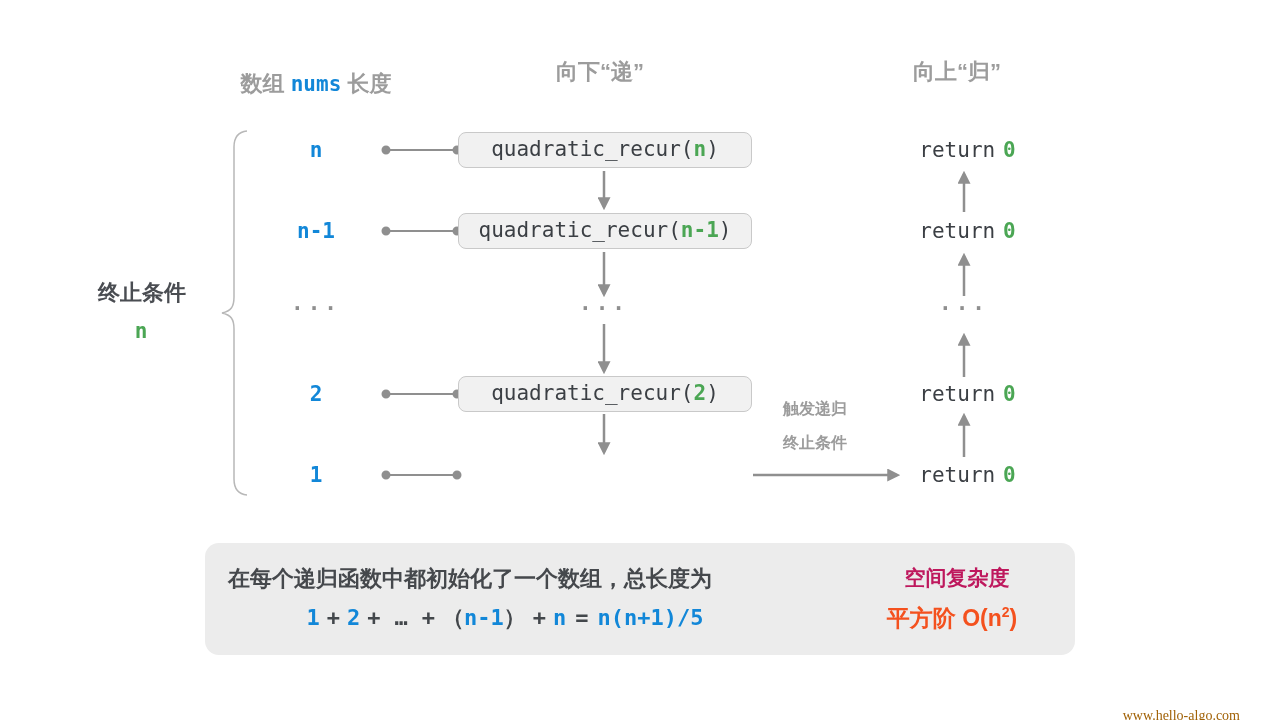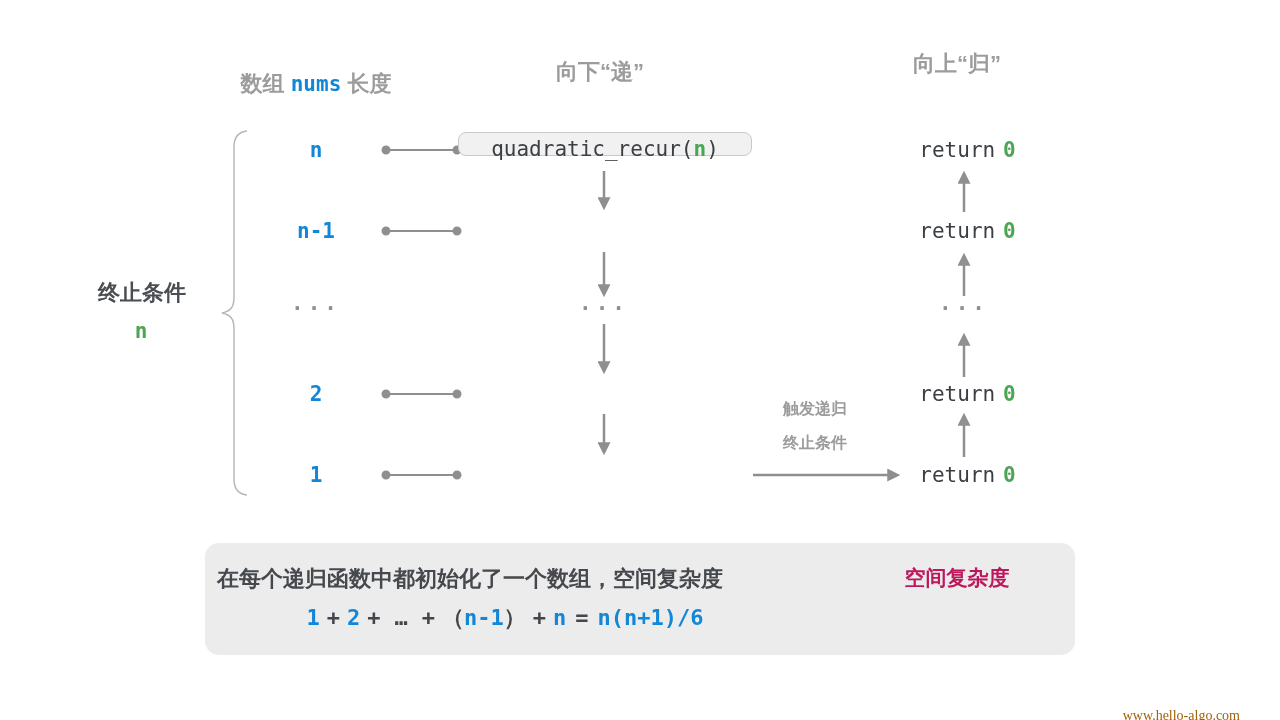--- a/index.html
+++ b/index.html
@@ -11,21 +11,21 @@
 
   .hdr { font-weight:bold; font-size:22px; color:#9c9c9c; white-space:nowrap; }
   .hdr .code-blue { font-size:21px; }
 
   .code-blue { font-family:"DejaVu Sans Mono","Liberation Mono",monospace;
                color:#1287d8; font-weight:bold; }
 
   .row-label { font-family:"DejaVu Sans Mono","Liberation Mono",monospace;
                font-size:21px; font-weight:bold; color:#1287d8; }
 
-  .call-box { width:294px; height:24px; background:#f1f1f1; border:1px solid #c9c9c9;
+  .call-box { width:294px; height:36px; background:#f1f1f1; border:1px solid #c9c9c9;
               border-radius:8px; text-align:center; line-height:33px; font-size:21px;
               font-family:"DejaVu Sans Mono","Liberation Mono",monospace;
               color:#3b3f44; white-space:nowrap; }
   .code-dark { color:#3b3f44; }
   .code-arg { color:#4ba654; font-weight:bold; }
 
   .ret { font-size:21px; font-family:"DejaVu Sans Mono","Liberation Mono",monospace;
          color:#3b3f44; white-space:nowrap; }
   .ret .kw { margin-right:0.62ch;margin-left:7px; }
   .ret-val { color:#4ba654; font-weight:bold; }
@@ -105,49 +105,52 @@
 
     <polygon points="795,592 835,592 835,583 857,601.5 835,620 835,608 795,608" fill="#c4c4c4"></polygon>
   </svg>
 
   <div class="hdr abs ctr" style="left:316px; top:84px">
     <span>数组</span>
     <span class="code-blue">nums</span>
     <span>长度</span>
   </div>
   <div class="hdr abs ctr" style="left:600px; top:72px">向下“递”</div>
-  <div class="hdr abs ctr" style="left:957px; top:64px">向上“归”</div>
+  <div class="hdr abs ctr" style="left:957px; top:72px">向上“归”</div>
 
   <div class="depth-label abs ctr" style="left:142px; top:293px">终止条件</div>
   <div class="depth-n abs ctr" style="left:141px; top:331px">n</div>
 
   <div class="row-label abs ctr" style="left:316px; top:150px">n</div>
   <div class="call-box abs" style="left:458px; top:132px"><span class="code-dark">quadratic_recur(</span><span class="code-arg">n</span><span class="code-dark">)</span></div>
   <div class="ret abs ctr" style="left:964px; top:150px"><span class="kw">return</span><span class="ret-val">0</span></div>
 
   <div class="row-label abs ctr" style="left:316px; top:231px">n-1</div>
+  <div class="call-box abs" style="left:458px; top:213px"><span class="code-dark">quadratic_recur(</span><span class="code-arg">n-1</span><span class="code-dark">)</span></div>
   <div class="ret abs ctr" style="left:964px; top:231px"><span class="kw">return</span><span class="ret-val">0</span></div>
 
   <div class="ellipsis abs" style="left:316px; top:310px">...</div>
   <div class="ellipsis abs" style="left:604px; top:310px">...</div>
   <div class="ellipsis abs" style="left:964px; top:310px">...</div>
 
   <div class="row-label abs ctr" style="left:316px; top:394px">2</div>
+  <div class="call-box abs" style="left:458px; top:376px"><span class="code-dark">quadratic_recur(</span><span class="code-arg">2</span><span class="code-dark">)</span></div>
   <div class="ret abs ctr" style="left:964px; top:394px"><span class="kw">return</span><span class="ret-val">0</span></div>
 
   <div class="row-label abs ctr" style="left:316px; top:475px">1</div>
   <div class="ret abs ctr" style="left:964px; top:475px"><span class="kw">return</span><span class="ret-val">0</span></div>
 
   <div class="basecase abs ctr" style="left:815px; top:409px">触发递归</div>
   <div class="basecase abs ctr" style="left:815px; top:443px">终止条件</div>
 
   <div class="summary-box abs"></div>
-  <div class="sum-desc abs ctr" style="left:470px; top:579px">在每个递归函数中都初始化了一个数组，空间复杂度</div>
+  <div class="sum-desc abs ctr" style="left:470px; top:579px">在每个递归函数中都初始化了一个数组，总长度为</div>
 
   <div class="formula abs ctr" style="left:505px; top:618px">
-    <span class="f-b">1</span><span class="f-op">+</span><span class="f-b">2</span><span class="f-op">+</span><span class="f-op">…</span><span class="f-op">+</span><span>（</span><span class="f-b">n-1</span><span>）</span><span class="f-op">+</span><span class="f-b">n</span><span class="f-eq">=</span><span class="f-b">n(n+1)/6</span>
+    <span class="f-b">1</span><span class="f-op">+</span><span class="f-b">2</span><span class="f-op">+</span><span class="f-op">…</span><span class="f-op">+</span><span>（</span><span class="f-b">n-1</span><span>）</span><span class="f-op">+</span><span class="f-b">n</span><span class="f-eq">=</span><span class="f-b">n(n+1)/5</span>
   </div>
 
   <div class="result-title abs ctr" style="left:957px; top:578px">空间复杂度</div>
+  <div class="result-value abs ctr" style="left:952px; top:618px"><span>平方阶 O(n</span><sup>2</sup><span>)</span></div>
 
   <div class="footer abs" style="right:40px; top:680px">www.hello-algo.com</div>
 
 </div>
 
 </body></html>

